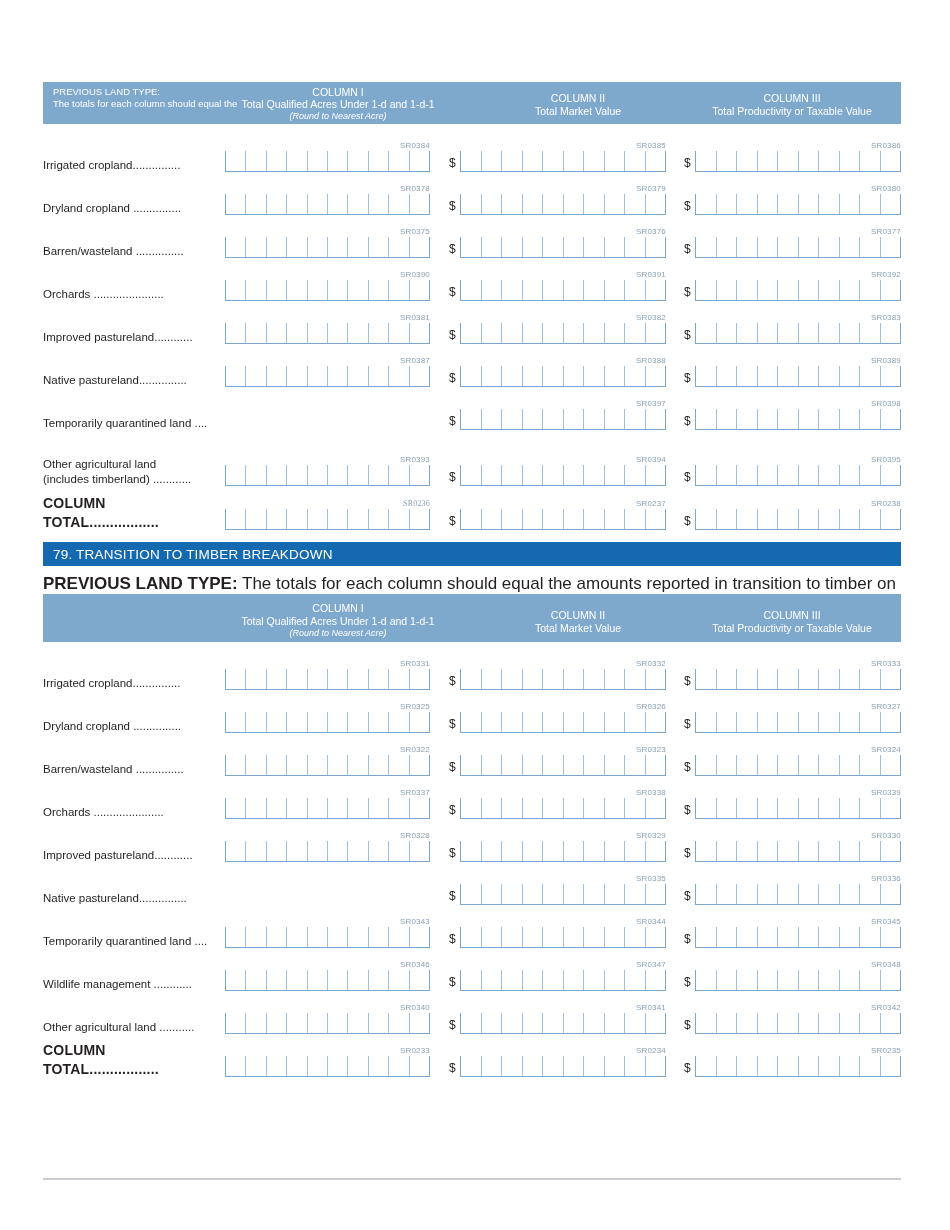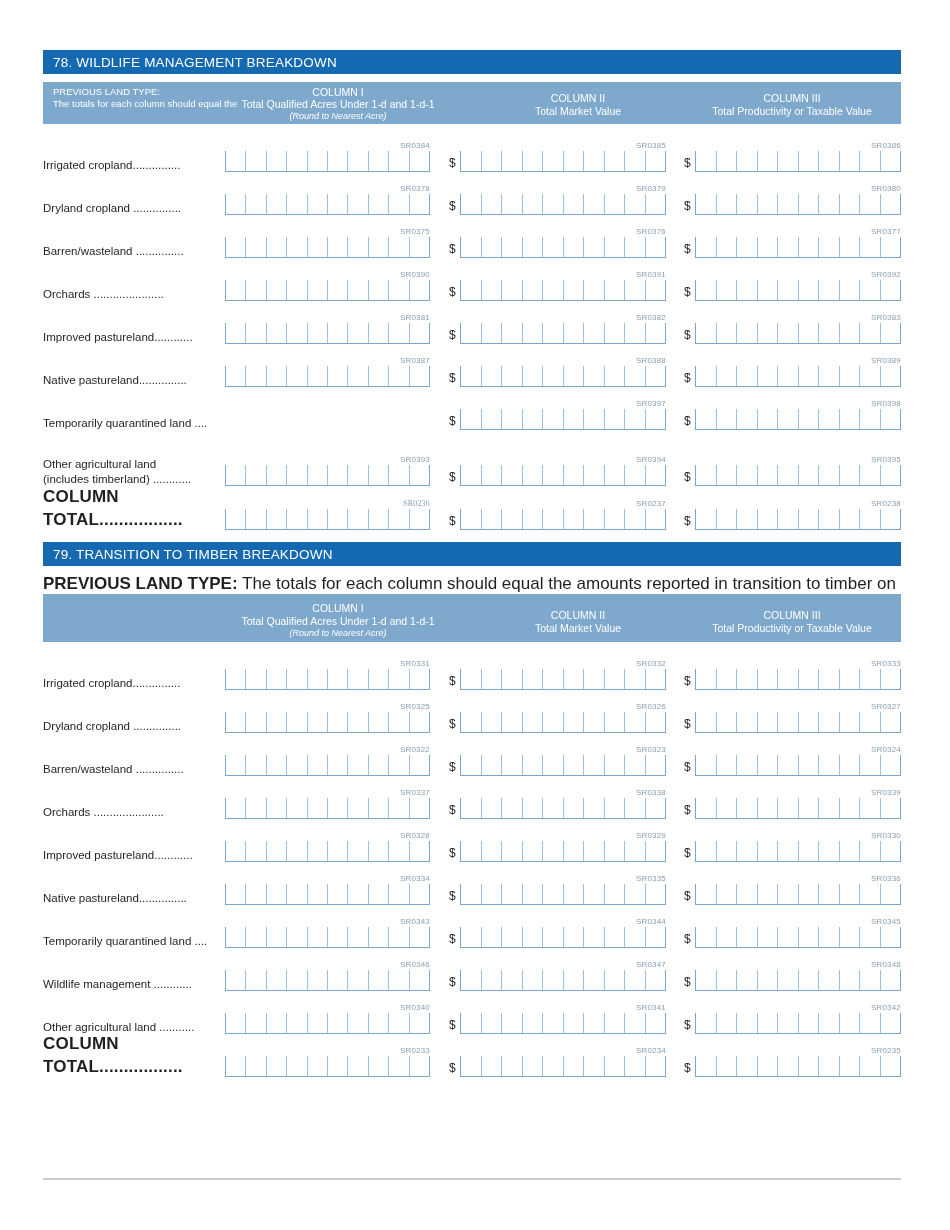--- a/index.html
+++ b/index.html
@@ -46,21 +46,21 @@
   .ch-it { font-size: 9px; font-style: italic; }
 
   
   .row { position: absolute; left: 43px; width: 858px; height: 40px; }
   .row .label {
     position: absolute; left: 0; top: 0; width: 180px; height: 40px;
     display: flex; flex-direction: column; justify-content: flex-end;
     font-size: 11.5px; line-height: 1.35; color: #231f20;
     white-space: pre-line;
   }
-  .row .label.bold { font-weight: bold; font-size: 17px; letter-spacing: .2px; }
+  .row .label.bold { font-weight: bold; font-size: 14px; letter-spacing: .2px; }
 
   
   .fld { position: absolute; bottom: 2px; }
   .fld .code {
     position: absolute; right: 0; bottom: 22px;
     font-size: 8px; color: #8aa0b4; letter-spacing: .2px; white-space: nowrap;
   }
   .dollar {
     position: absolute; left: 0; bottom: 2px;
     font-size: 12px; color: #231f20;
@@ -104,23 +104,20 @@
     position: absolute; right: 8px; top: 0;
     font-size: 11px; color: #1569b0;
   }
 </style>
 </head>
 <body>
 
 <div class="page">
 
 
-  <div class="section-bar" style="top:50px">
-    <span>78. WILDLIFE MANAGEMENT BREAKDOWN</span>
-  </div>
 
   <div class="col-head" id="head78" style="top:82px;height:42px">
     <div class="cell left ch-t" style="left:10px; top:4px;  width:215px">PREVIOUS LAND TYPE:</div>
     <div class="cell left ch-t" style="left:10px; top:16px; width:215px">The totals for each column should equal the</div>
     <div class="cell left ch-t" style="left:10px; top:40px; width:230px">amounts reported in wildlife management on page 6.</div>
 
     <div class="cell ch-t2" style="left:190px; top:4px;  width:210px">COLUMN I</div>
     <div class="cell ch-t2" style="left:160px; top:16px; width:270px">Total Qualified Acres Under 1-d and 1-d-1</div>
     <div class="cell ch-it" style="left:190px; top:29px; width:210px">(Round to Nearest Acre)</div>
 
@@ -877,36 +874,20 @@
             <span></span>
             <span></span>
             <span></span>
             <span></span>
             <div class="endcap"></div>
           </div>
         </div>
       </div>
       <div class="row" style="top: 867px;">
         <div class="label">Native pastureland...............</div>
-        <div class="fld" style="left: 182px; width: 205px; height: 40px;">
-          <div class="code">SR0334</div>
-          <div class="comb" style="width: 205px; left: 0px;">
-            <span></span>
-            <span></span>
-            <span></span>
-            <span></span>
-            <span></span>
-            <span></span>
-            <span></span>
-            <span></span>
-            <span></span>
-            <span></span>
-            <div class="endcap"></div>
-          </div>
-        </div>
         <div class="fld" style="left: 406px; width: 217px; height: 40px;">
           <div class="code">SR0335</div>
           <div class="dollar">$</div>
           <div class="comb" style="width: 206px; left: 11px;">
             <span></span>
             <span></span>
             <span></span>
             <span></span>
             <span></span>
             <span></span>

